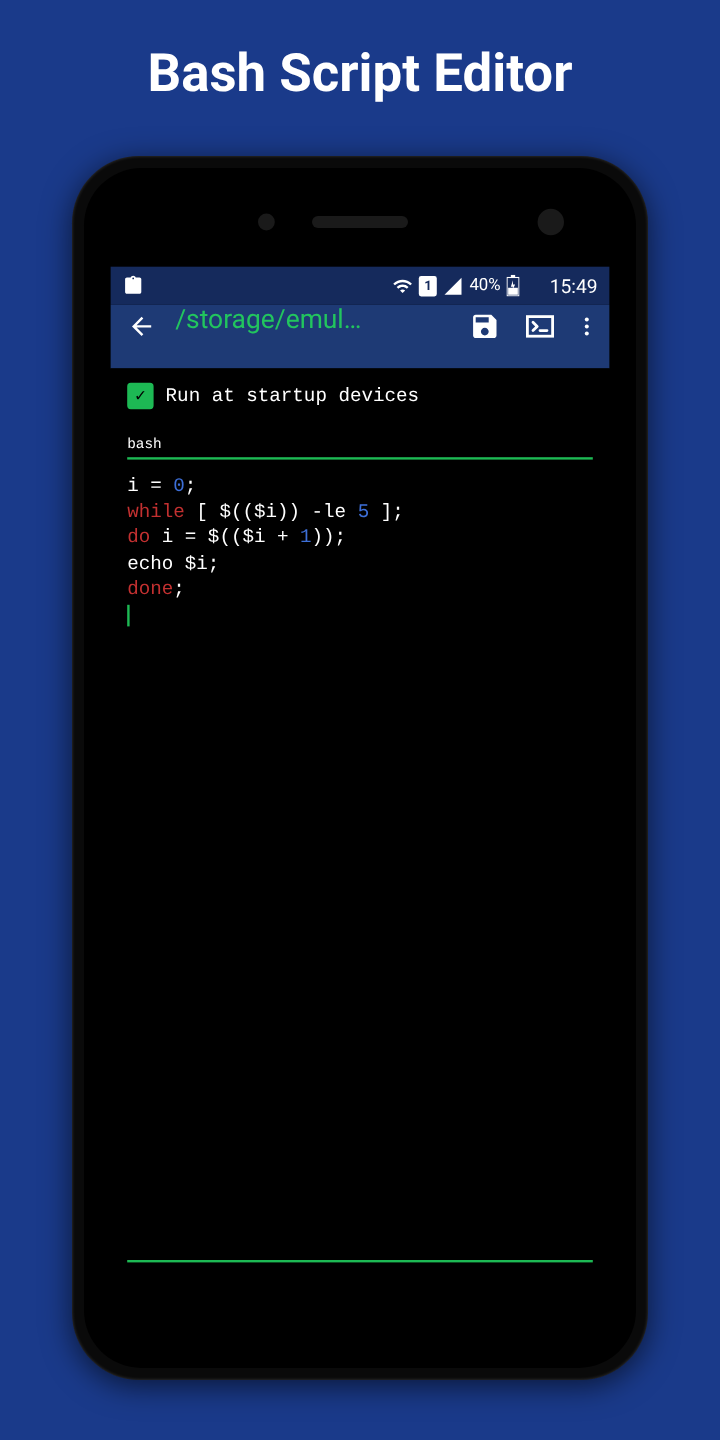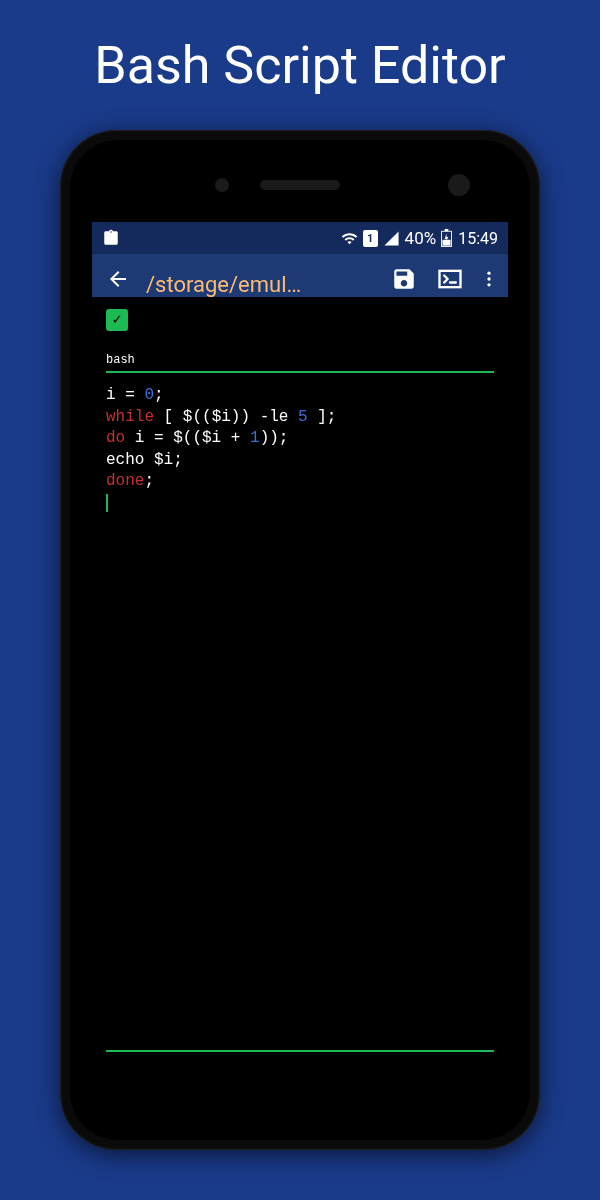--- a/index.html
+++ b/index.html
@@ -6,22 +6,22 @@
   body {
     width: 600px;
     height: 1200px;
     background: #1a3a8a;
     font-family: -apple-system, "Segoe UI", Roboto, sans-serif;
     overflow: hidden;
     position: relative;
   }
   .page-title {
     color: #fff;
-    font-size: 52px;
-    font-weight: 400;
+    font-size: 44px;
+    font-weight: 700;
     text-align: center;
     padding: 35px 0 25px;
   }
   .phone {
     position: absolute;
     left: 50%;
     transform: translateX(-50%);
     top: 130px;
     width: 480px;
     height: 1020px;
@@ -83,26 +83,26 @@
     display: flex;
     align-items: center;
     padding: 0 10px;
     color: #fff;
     font-size: 15px;
   }
   .status-left { display: flex; align-items: center; gap: 6px; }
   .status-right { margin-left: auto; display: flex; align-items: center; gap: 5px; }
   .status-icon { display: inline-flex; align-items: center; }
   .app-bar {
-    height: 43px;
+    height: 53px;
     background: #1e3a75;
     display: flex;
-    align-items: flex-end;
+    align-items: flex-start;
     padding: 0 8px;
-    color: #fdba74;
+    color: #22c55e;
     gap: 10px;
   }
   .app-bar-title {
     font-size: 22px;
     font-weight: 400;
     flex: 0 1 auto;
     white-space: nowrap;
     overflow: hidden;
     max-width: 190px;
   }
@@ -208,30 +208,30 @@
             <svg width="17" height="17" viewBox="0 0 24 24" fill="#fff">
                 <path d="M1 9l2 2c4.97-4.97 13.03-4.97 18 0l2-2C16.93 2.93 7.07 2.93 1 9zm8 8l3 3 3-3c-1.65-1.66-4.34-1.66-6 0zm-4-4l2 2c2.76-2.76 7.24-2.76 10 0l2-2C15.14 9.14 8.87 9.14 5 13z"></path>
               </svg>
           </span>
           <span class="status-icon" style="width:15px;height:17px;background:#fff;border-radius:2px;color:#152a5c;font-size:11px;font-weight:bold;display:flex;align-items:center;justify-content:center;">1</span>
           <span class="status-icon">
             <svg width="17" height="17" viewBox="0 0 24 24" fill="#fff">
                 <path d="M2 22h20V2L2 22z"></path>
               </svg>
           </span>
-          <span style="font-size:17px;">40%</span>
+          <span style="font-size:14px;">40%</span>
           <span class="status-icon">
             <svg width="11" height="18" viewBox="0 0 12 20" fill="none">
                 <rect x="0.5" y="2.5" width="11" height="17" stroke="#fff" fill="none"></rect>
                 <rect x="4" y="0" width="4" height="2.5" fill="#fff"></rect>
                 <rect x="1.5" y="12" width="9" height="6.5" fill="#fff"></rect>
                 <path d="M6 5 L4 11 L6 11 L5 15 L8 9 L6 9 Z" fill="#fff"></path>
               </svg>
           </span>
-          <span style="font-size:16px;margin-left:1px;">15:49</span>
+          <span style="font-size:16px;margin-left:20px;">15:49</span>
         </div>
       </div>
 
       <div class="app-bar">
         <div class="app-bar-btn">
           <svg width="24" height="24" viewBox="0 0 24 24" fill="#fff">
               <path d="M20 11H7.83l5.59-5.59L12 4l-8 8 8 8 1.41-1.41L7.83 13H20v-2z"></path>
             </svg>
         </div>
         <div class="app-bar-title">/storage/emul…</div>
@@ -253,20 +253,21 @@
               <circle cx="12" cy="12" r="2"></circle>
               <circle cx="12" cy="19" r="2"></circle>
             </svg>
         </div>
       </div>
 
       <div class="content">
 
         <div class="checkbox-row">
           <div class="checkbox checked"></div>
+          <span>Run at startup devices</span>
         </div>
 
 
         <div class="lang-field">bash</div>
 
         <div class="code-area"><span>i = </span><span class="kw-blue">0</span><span>;</span>
 <span class="kw-red">while</span><span> [ $(($i)) -le </span><span class="kw-blue">5</span><span> ];</span>
 <span class="kw-red">do</span><span> i = $(($i + </span><span class="kw-blue">1</span><span>));</span>
 <span>echo $i;</span>
 <span class="kw-red">done</span><span>;</span>

